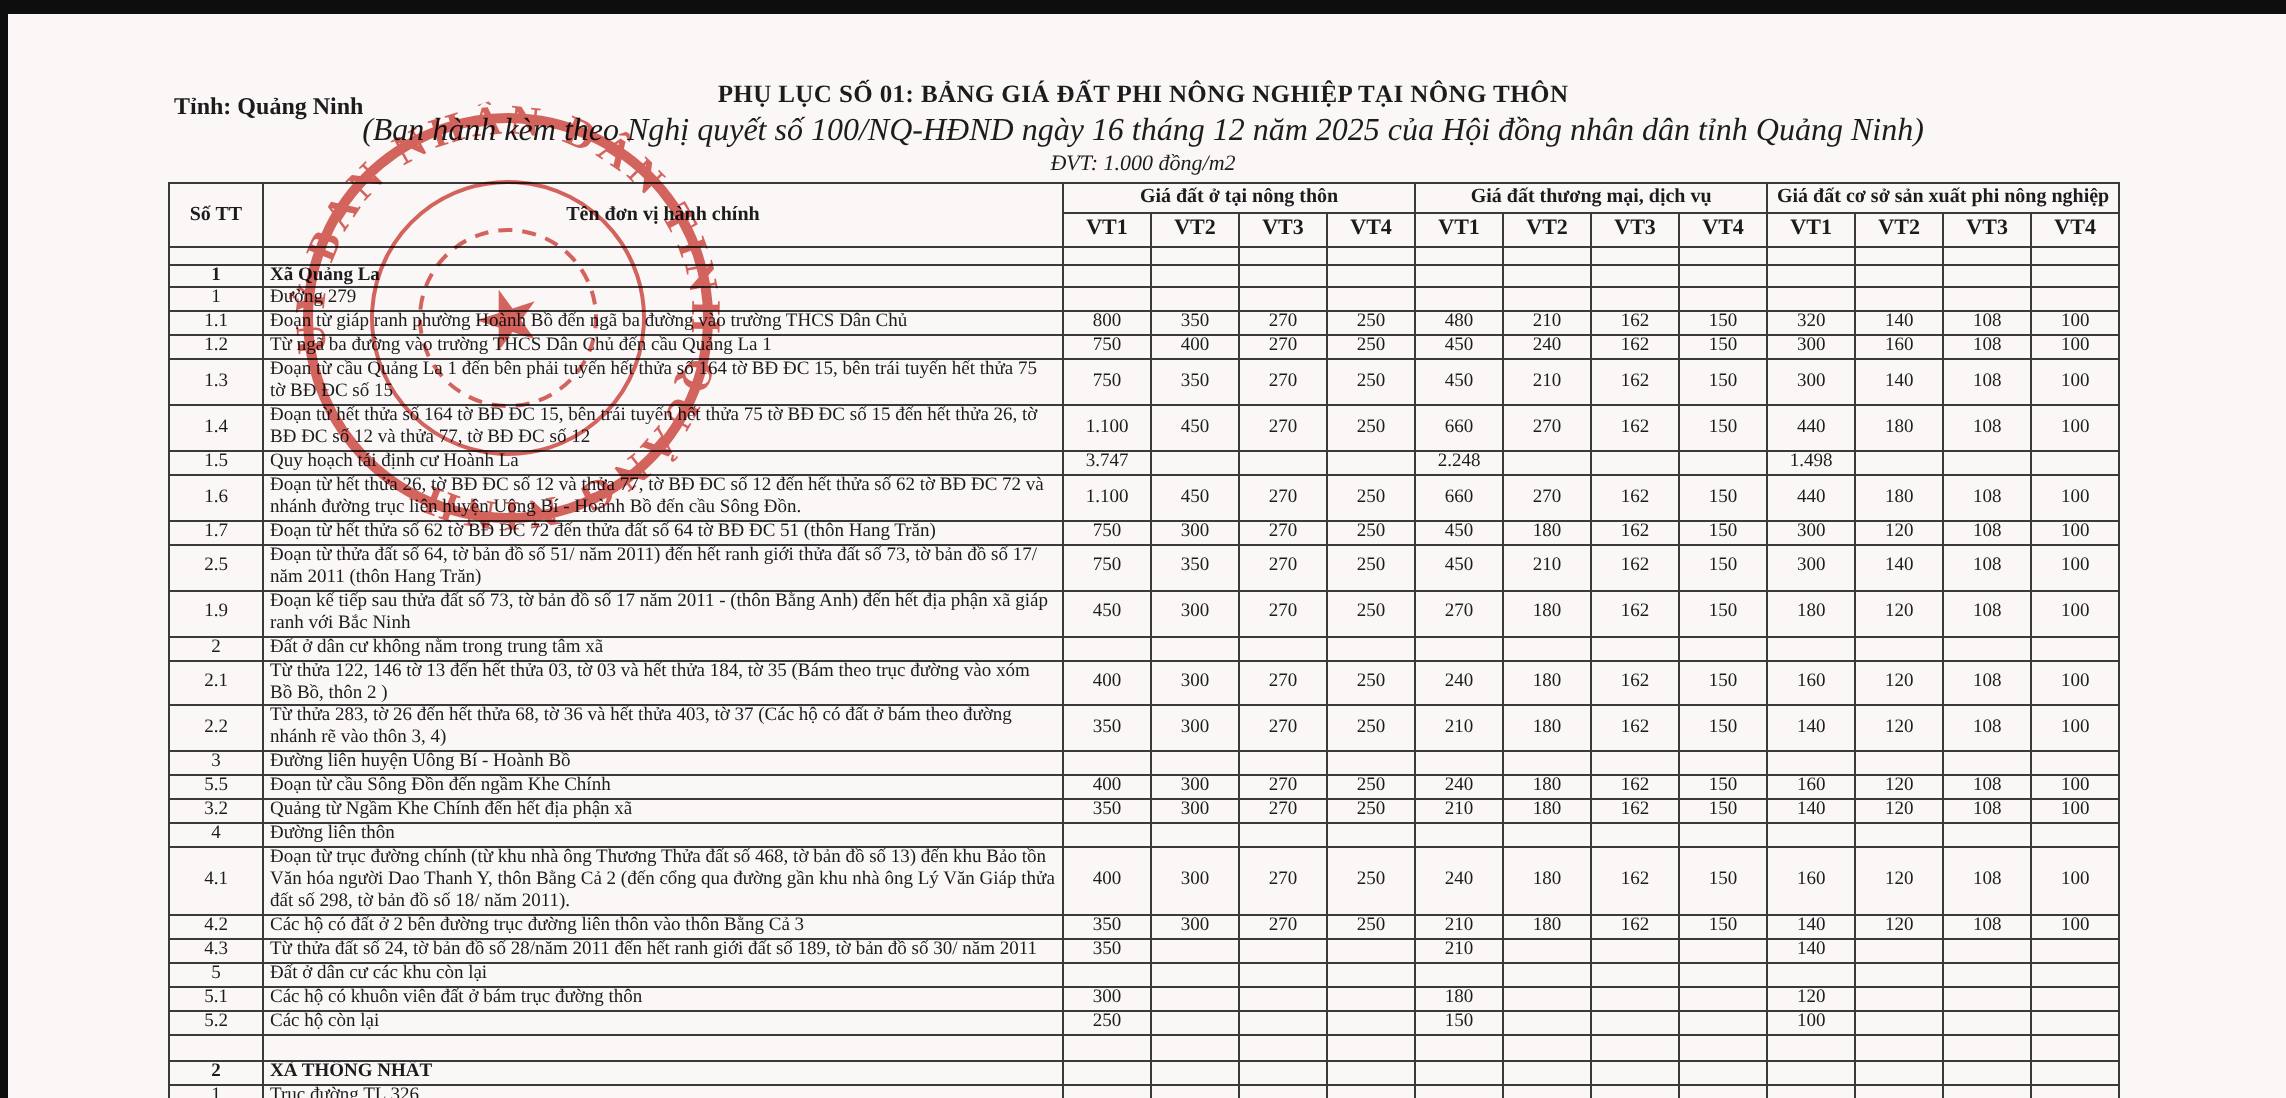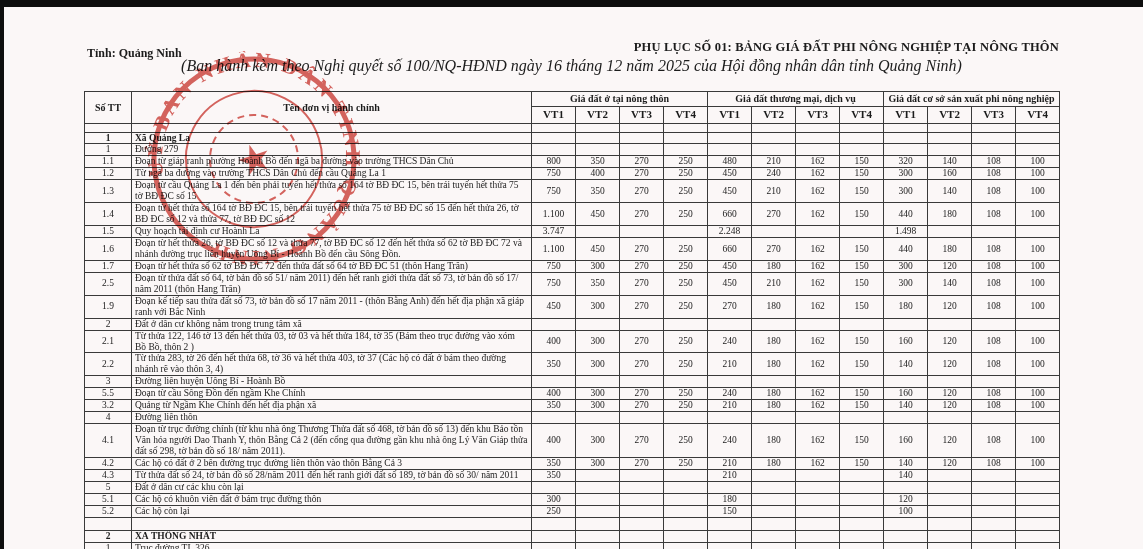--- a/index.html
+++ b/index.html
@@ -7,21 +7,21 @@
     width:1143px;height:549px;overflow:hidden;position:relative;
     background:#fbf7f7;
     font-family:"Liberation Serif","DejaVu Serif",serif;
     color:#1c1c1c;
   }
   .scan-bar-top{position:absolute;left:0;top:0;width:1143px;height:7px;background:#0e0e0e;}
   .scan-bar-left{position:absolute;left:0;top:0;width:4px;height:549px;background:#0e0e0e;}
 
   .province{position:absolute;left:87px;top:46px;font-size:12px;font-weight:bold;}
   .head-center{position:absolute;left:84px;top:40px;width:975px;text-align:center;}
-  .doc-title{font-size:12.5px;font-weight:bold;letter-spacing:.2px;text-align:right;}
+  .doc-title{font-size:12.5px;font-weight:bold;letter-spacing:.2px;}
   .doc-subtitle{font-size:16px;font-style:italic;margin-top:2px;}
   .doc-unit{font-size:11px;font-style:italic;margin-top:1px;}
 
   table.price{
     position:absolute;left:84px;top:91px;width:975px;
     border-collapse:collapse;table-layout:fixed;
     font-size:9.5px;line-height:1.15;
   }
   table.price th,table.price td{
     border:1px solid #3a3a3a;
@@ -50,20 +50,21 @@
 <body>
 
 <div class="scan-bar-top"></div>
 <div class="scan-bar-left"></div>
 
 <div class="province">Tỉnh: Quảng Ninh</div>
 
 <div class="head-center">
   <div class="doc-title">PHỤ LỤC SỐ 01: BẢNG GIÁ ĐẤT PHI NÔNG NGHIỆP TẠI NÔNG THÔN</div>
   <div class="doc-subtitle">(Ban hành kèm theo Nghị quyết số 100/NQ-HĐND ngày 16 tháng 12 năm 2025 của Hội đồng nhân dân tỉnh Quảng Ninh)</div>
+  <div class="doc-unit">ĐVT: 1.000 đồng/m2</div>
 </div>
 
 <svg class="stamp" viewBox="0 0 212 212">
   <defs>
     <path id="stamp-circle" d="M14,106 A92,92 0 1 1 198,106 A92,92 0 1 1 14,106"></path>
   </defs>
   <circle cx="106" cy="106" r="100" fill="none" stroke="#cc3a33" stroke-width="5"></circle>
   <circle cx="106" cy="106" r="68" fill="none" stroke="#cc3a33" stroke-width="2"></circle>
   <circle cx="106" cy="106" r="44" fill="none" stroke="#cc3a33" stroke-width="2" stroke-dasharray="7 5"></circle>
   <text fill="#cc3a33" font-size="21" font-weight="bold" font-family="Liberation Serif, serif" letter-spacing="3">

